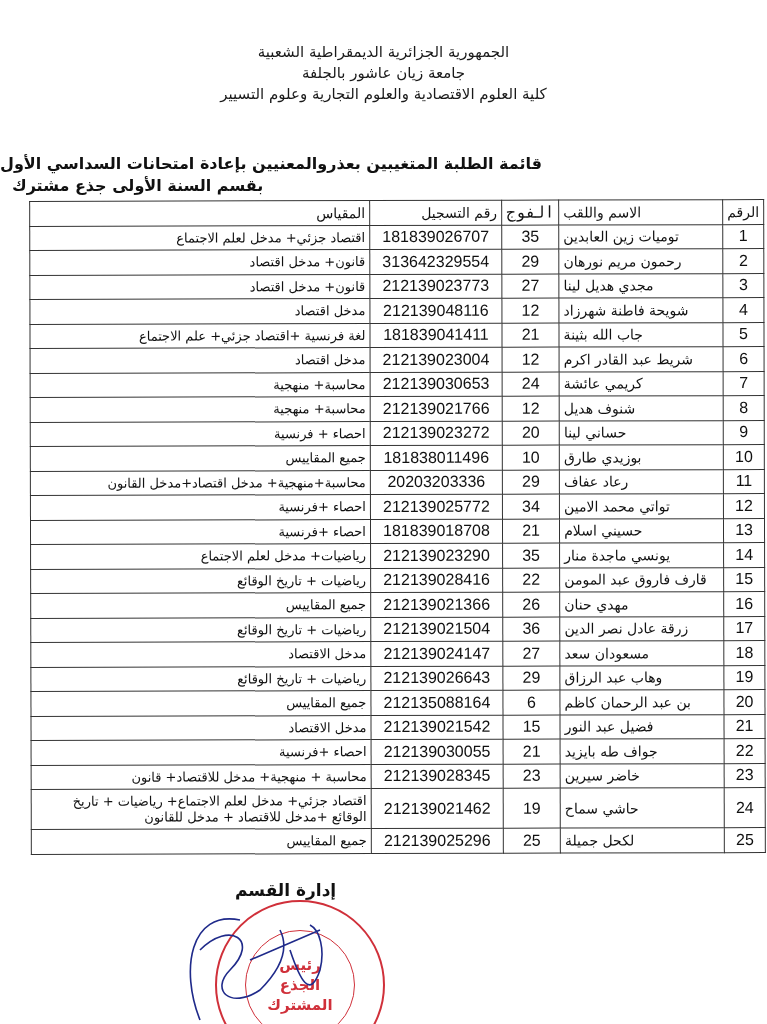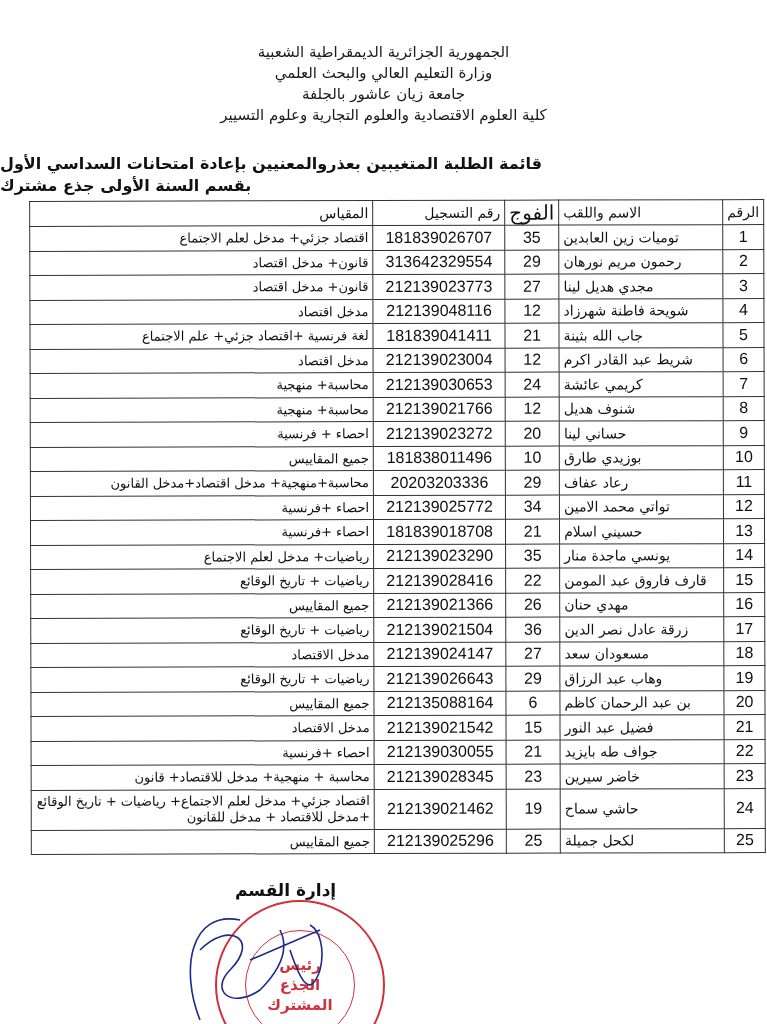--- a/index.html
+++ b/index.html
@@ -2,21 +2,21 @@
 <html><head>
 <meta charset="utf-8">
 <style>
   * { box-sizing: border-box; margin: 0; padding: 0; }
   html, body { width: 767px; height: 1024px; background: #ffffff; overflow: hidden; }
   body { position: relative; font-family: "DejaVu Sans", "Liberation Sans", sans-serif; color: #111; }
   .header { position: absolute; top: 42px; left: 0; width: 767px; text-align: center; direction: rtl; }
   .header .line { font-size: 15px; line-height: 21px; color: #1a1a1a; }
   .title { position: absolute; top: 153px; left: 0; width: 767px; text-align: left; direction: rtl; font-weight: bold; }
   .title .t1 { font-size: 16px; line-height: 22px; }
-  .title .t2 { font-size: 16px; line-height: 22px; }
+  .title .t2 { font-size: 16px; line-height: 22px; padding-left: 12px; }
   table.list {
     position: absolute; top: 200px; left: 30px; width: 735px;
     border-collapse: collapse; direction: rtl;
     font-size: 14px; transform: rotate(-0.15deg);
   }
   table.list td, table.list th {
     border: 1px solid #333; height: 24.5px; padding: 0 4px; white-space: nowrap;
     font-weight: normal; color: #111;
   }
   th { text-align: right; font-size: 14px; }
@@ -31,36 +31,35 @@
   .stamp { position: absolute; left: 215px; top: 900px; width: 170px; height: 170px; border: 2px solid #d0303a; border-radius: 50%; }
   .stamp-inner { position: absolute; left: 245px; top: 930px; width: 110px; height: 110px; border: 1.5px solid #d0303a; border-radius: 50%; }
   .stamp-text { position: absolute; left: 255px; top: 955px; width: 90px; text-align: center; color: #d0303a; font-weight: bold; font-size: 15px; line-height: 20px; direction: rtl; }
   svg.ink { position: absolute; left: 170px; top: 910px; }
 </style>
 </head>
 <body>
 
 <div class="header">
   <div class="line">الجمهورية الجزائرية الديمقراطية الشعبية</div>
-  <div class="line">وزارة التعليم العالي والبحث العلمي</div>
   <div class="line">جامعة زيان عاشور بالجلفة</div>
   <div class="line">كلية العلوم الاقتصادية والعلوم التجارية وعلوم التسيير</div>
 </div>
 
 <div class="title">
   <div class="t1">قائمة الطلبة المتغيبين بعذروالمعنيين بإعادة امتحانات السداسي الأول</div>
   <div class="t2">بقسم السنة الأولى جذع مشترك</div>
 </div>
 
 <table class="list">
   <thead>
     <tr>
       <th class="c-num" style="font-size:14px;font-family:'DejaVu Sans',sans-serif;">الرقم</th>
       <th class="c-name">الاسم واللقب</th>
-      <th class="c-group" style="font-size:20px;font-family:Liberation Sans, sans-serif;">الفوج</th>
+      <th class="c-group" style="font-size:16px;font-family:Liberation Mono, monospace;">الفوج</th>
       <th class="c-reg" style="font-size:14px;font-family:'DejaVu Sans',sans-serif;text-align:right;">رقم التسجيل</th>
       <th class="c-mod" style="font-size:14px;">المقياس</th>
     </tr>
   </thead>
   <tbody id="rows">
       <tr>
         <td class="c-num">1</td>
         <td class="c-name">توميات زين العابدين</td>
         <td class="c-group">35</td>
         <td class="c-reg">181839026707</td>

